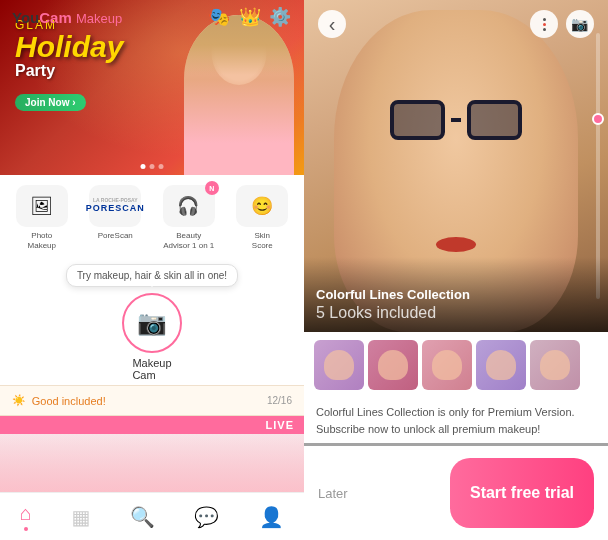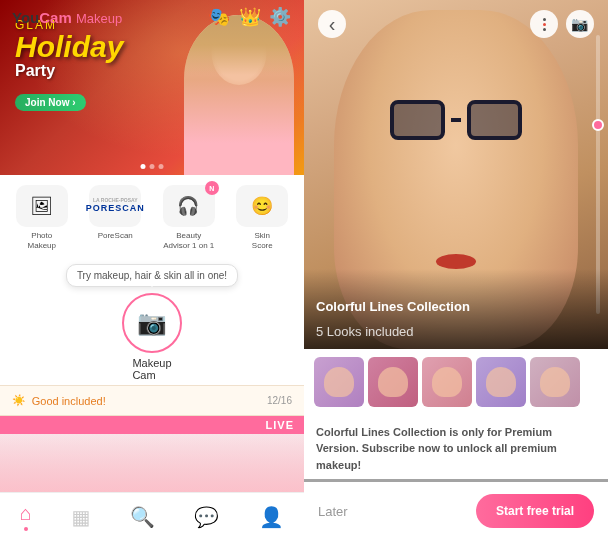--- a/index.html
+++ b/index.html
@@ -478,23 +478,23 @@
       right: 0;
       background: linear-gradient(0deg, rgba(0,0,0,0.7) 0%, transparent 100%);
       padding: 30px 12px 10px;
       color: white;
     }
     .collection-title {
       font-size: 13px;
       font-weight: 700;
     }
     .collection-subtitle {
-      font-size: 13px;
+      font-size: 16px;
       color: rgba(255,255,255,0.8);
-      margin-top: 10px;
+      margin-top: 2px;
     }
 
     
     .thumbnails-row {
       display: flex;
       gap: 4px;
       padding: 8px 10px;
       background: white;
       overflow: hidden;
     }
@@ -519,21 +519,20 @@
       margin: 20% auto 0;
       border-radius: 50% 50% 40% 40%;
       background: rgba(244, 194, 161, 0.7);
     }
 
     
     .desc-section {
       padding: 10px 12px 6px;
       background: white;
       flex: 1;
-      font-weight: bold;
     }
     .desc-text {
       font-size: 11px;
       color: #555;
       line-height: 1.5;
     }
 
     
     .bottom-action-bar {
       display: flex;
@@ -548,22 +547,22 @@
       color: #999;
       cursor: pointer;
       background: none;
       border: none;
     }
     .start-trial-btn {
       background: linear-gradient(90deg, #ff6b9d, #ff4080);
       color: white;
       border: none;
       border-radius: 20px;
-      padding: 10px 20px;
-      font-size: 12px;
+      padding: 26px 20px;
+      font-size: 16px;
       font-weight: 700;
       cursor: pointer;
     }
   </style>
 </head>
 <body>
 
 <div class="left-panel">
 
   <div class="left-header">

